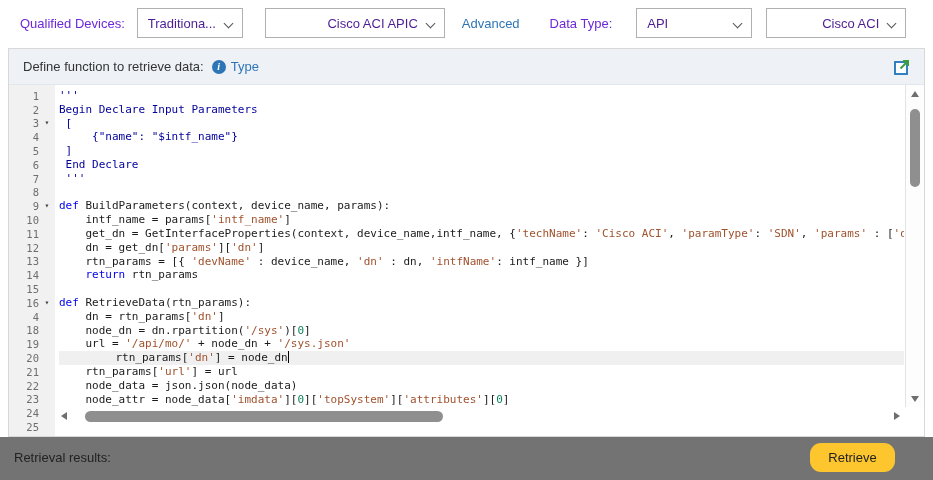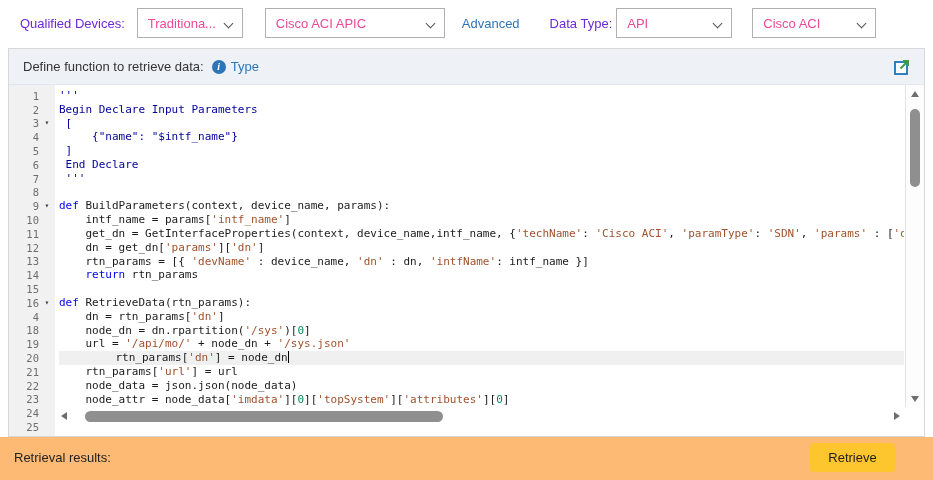--- a/index.html
+++ b/index.html
@@ -4,21 +4,21 @@
 <style>
   * { box-sizing: border-box; margin: 0; padding: 0; }
   html,body { width: 933px; height: 480px; background:#fff; overflow:hidden;
     font-family: "Liberation Sans", sans-serif; }
 
   
   .topbar { display:flex; align-items:center; height:46px; padding-left:20px; background:#fff; }
   .tb-label { font-size:13px; color:#6d28d9; white-space:nowrap; }
   .select { position:relative; height:30px; border:1px solid #b0b0b0; background:#fff;
     display:flex; align-items:center; padding:0 26px 0 10px; cursor:pointer; }
-  .select .val { font-size:13px; color:#ec4899; white-space:nowrap; overflow:hidden; }
+  .select .val { font-size:13px; color:#4c1d95; white-space:nowrap; overflow:hidden; }
   .chev { position:absolute; right:10px; top:11px; width:7px; height:7px;
     border-right:1.4px solid #555; border-bottom:1.4px solid #555; transform:rotate(45deg); }
   .link { font-size:13px; color:var(--accent); cursor:pointer; white-space:nowrap; }
 
   
   .panel { position:absolute; left:8px; top:48px; width:917px; height:389px;
     border:1px solid #d8d8d8; background:#fca5a5; }
   .panel-header { height:36px; background:#eef2f7; border-bottom:1px solid #e2e7ee;
     display:flex; align-items:center; padding:0 12px 0 14px; }
   .panel-title { font-size:13px; color:#333; }
@@ -50,46 +50,46 @@
   .tri { width:0; height:0; position:absolute; cursor:pointer; }
   .tri-up { left:5px; top:6px; border-left:4.5px solid transparent; border-right:4.5px solid transparent; border-bottom:6px solid #6e6e6e; }
   .tri-down { left:5px; bottom:5px; border-left:4.5px solid transparent; border-right:4.5px solid transparent; border-top:6px solid #6e6e6e; }
   .vthumb { position:absolute; left:4px; top:24px; width:10px; height:78px; border-radius:5px; background:#8f8f8f; cursor:pointer; }
   .hscroll { position:absolute; left:50px; right:24px; top:324px; height:16px; }
   .tri-left { left:2px; top:3px; border-top:4.5px solid transparent; border-bottom:4.5px solid transparent; border-right:6px solid #6e6e6e; }
   .tri-right { right:0; top:3px; border-top:4.5px solid transparent; border-bottom:4.5px solid transparent; border-left:6px solid #6e6e6e; }
   .hthumb { position:absolute; left:26px; top:2px; width:358px; height:11px; border-radius:5.5px; background:#8f8f8f; cursor:pointer; }
 
   
-  .footer { position:absolute; left:0; top:437px; width:933px; height:43px; background:#fdba74; }
+  .footer { position:absolute; left:0; top:437px; width:933px; height:43px; background:#737373; }
   .results-label { position:absolute; left:14px; top:13px; font-size:13px; color:#222; }
   .retrieve-btn { position:absolute; right:38px; top:6px; width:85px; height:29px; border:none;
-    border-radius:4px; background:var(--btn); color:#222; font-size:13px;
+    border-radius:11px; background:var(--btn); color:#222; font-size:13px;
     font-family:"Liberation Sans",sans-serif; cursor:pointer; }
 </style>
 </head>
 <body>
 
 <div class="topbar">
   <span class="tb-label">Qualified Devices:</span>
   <div class="select" style="width:106px;margin-left:12px;">
     <span class="val">Traditiona...</span>
     <span class="chev"></span>
   </div>
-  <div class="select" style="width:180px;margin-left:22px;">
+  <div class="select" style="width:180px;margin-left:22px;justify-content:flex-end;">
     <span class="val">Cisco ACI APIC</span>
     <span class="chev"></span>
   </div>
   <span class="link" style="margin-left:17px;">Advanced</span>
   <span class="tb-label" style="margin-left:30px;">Data Type:</span>
-  <div class="select" style="width:116px;margin-left:4px;">
+  <div class="select" style="width:116px;margin-left:24px;">
     <span class="val">API</span>
     <span class="chev"></span>
   </div>
-  <div class="select" style="width:124px;margin-left:20px;">
+  <div class="select" style="width:140px;margin-left:14px;justify-content:flex-end;">
     <span class="val">Cisco ACI</span>
     <span class="chev"></span>
   </div>
 </div>
 
 <div class="panel">
   <div class="panel-header">
     <span class="panel-title">Define function to retrieve data:</span>
     <span class="info-icon">i</span>
     <span class="help">Type</span>

